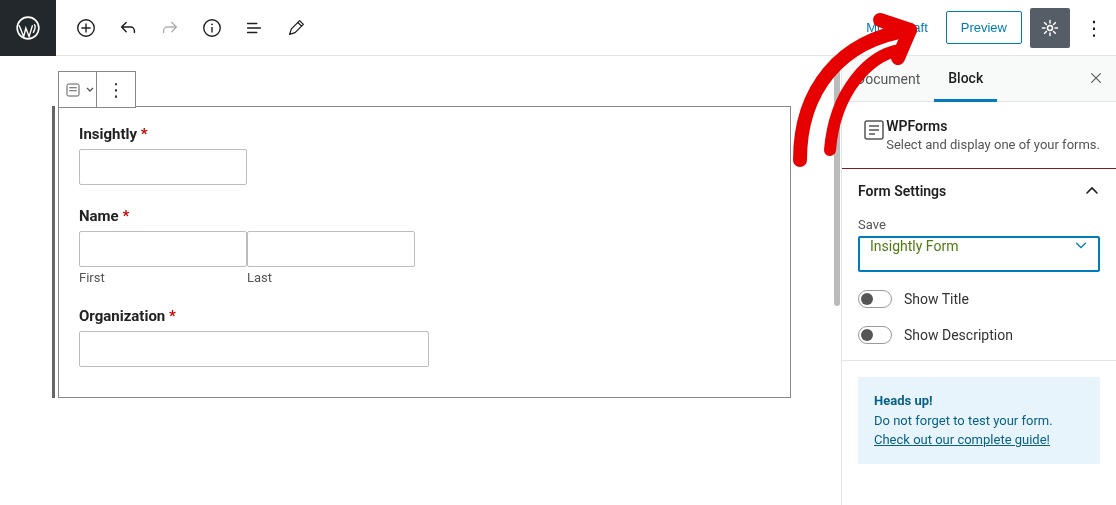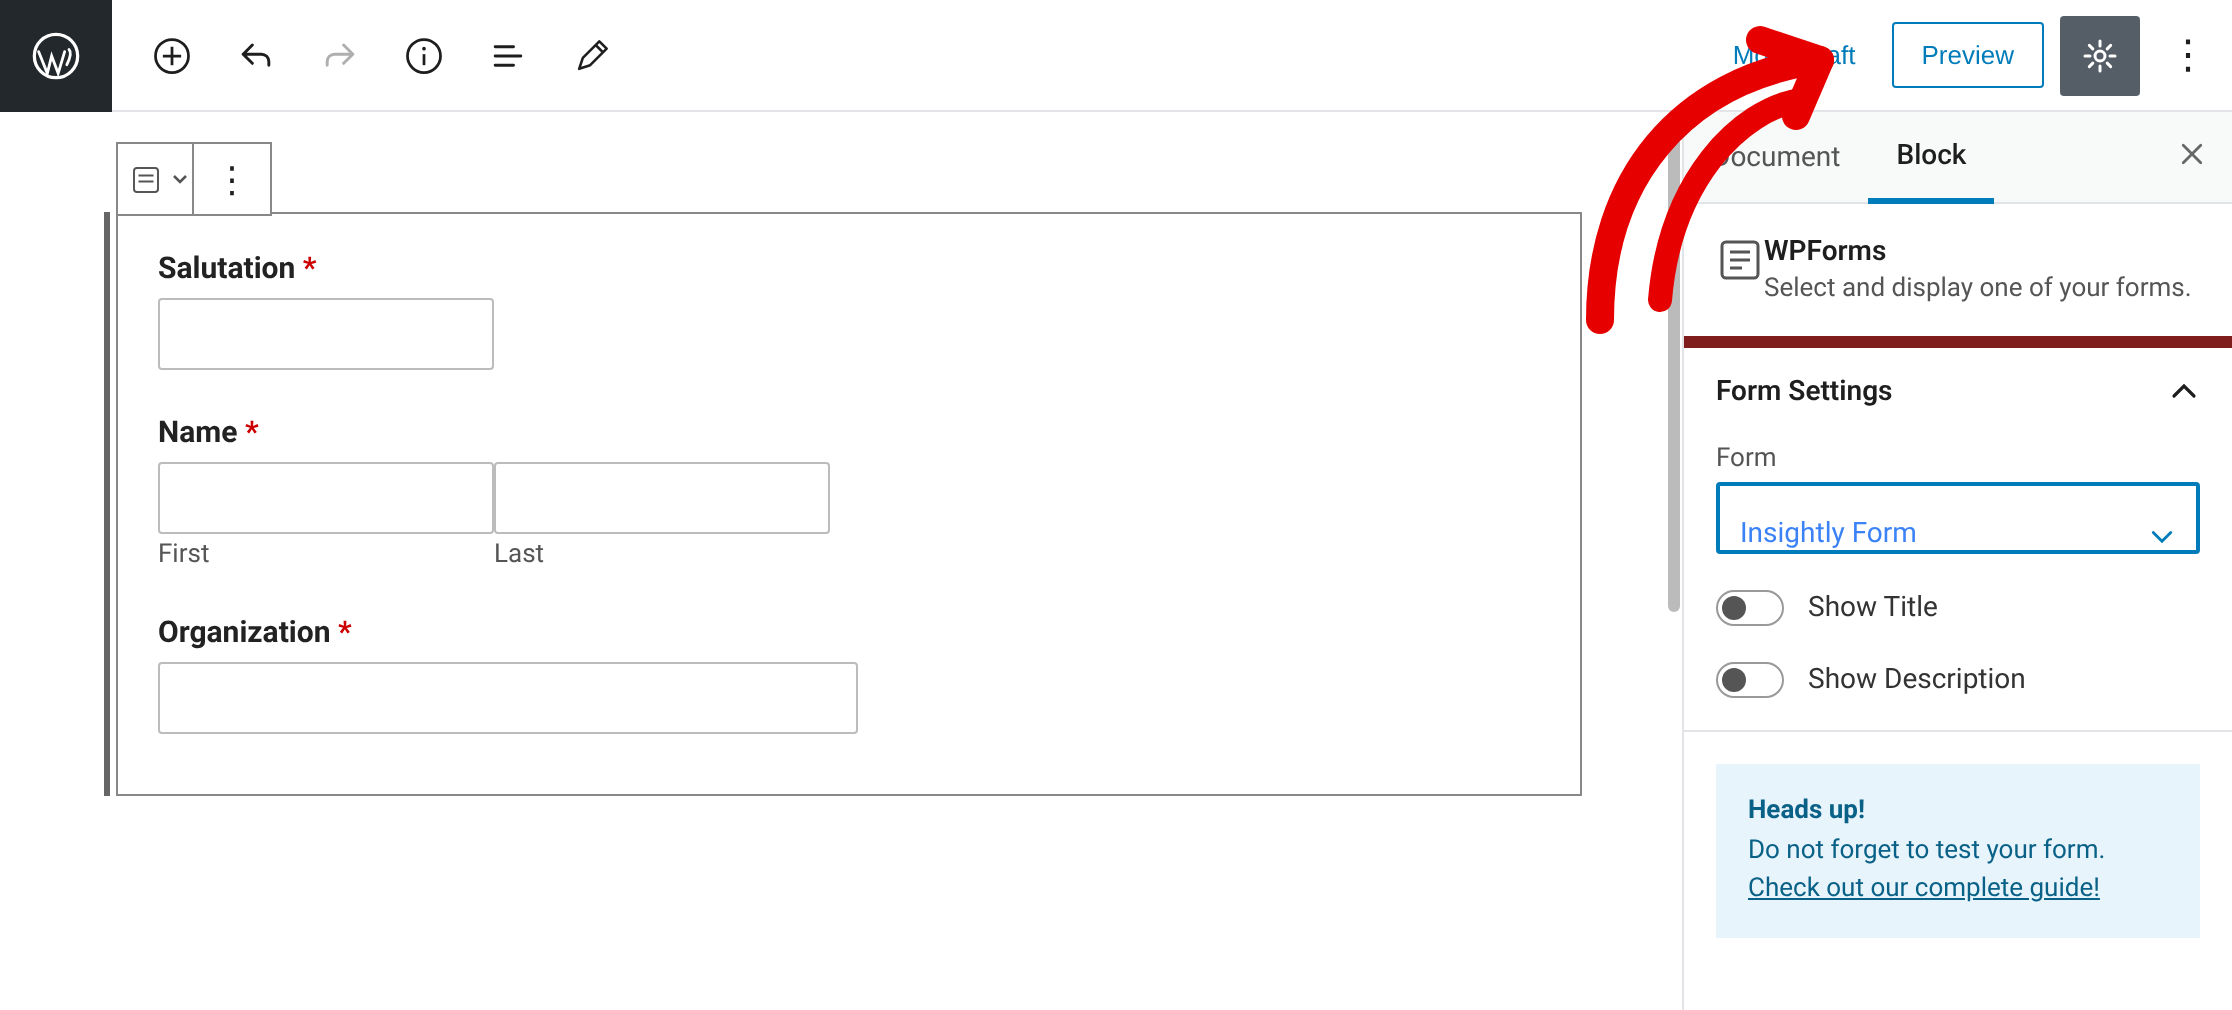--- a/index.html
+++ b/index.html
@@ -40,29 +40,29 @@
   .block-wrap { padding:0 10px 0 2px; position:relative; margin-top:40px; }
   .block-left-bar { position:absolute; left:-4px; top:0; bottom:0; width:3px; background:#666; }
 
   
   .sidebar { width:275px; border-left:1px solid #e2e4e7; background:#fff; display:flex; flex-direction:column; position:relative; }
   .side-scroll { position:absolute; left:-8px; top:0; width:6px; height:250px; background:#bbb; border-radius:3px; }
   .tabs { display:flex; align-items:center; border-bottom:1px solid #e2e4e7; background:#f8f9f9; height:46px; }
   .tab { padding:0 14px; height:46px; display:flex; align-items:center; font-size:14px; color:#555; cursor:pointer; }
   .tab.active { color:#1e1e1e; font-weight:500; border-bottom:3px solid #007cba; height:46px; margin-bottom:-1px; }
   .tab-close { margin-left:auto; width:40px; text-align:center; font-size:18px; color:#666; cursor:pointer; }
-  .block-info { display:flex; gap:0; padding:16px 16px 14px 16px; border-bottom:6px solid #7f1d1d; }
+  .block-info { display:flex; gap:0; padding:16px 16px 14px 16px; border-bottom:1px solid #7f1d1d;justify-content:flex-end; }
   .bi-icon { width:24px; height:24px; flex-shrink:0; }
   .bi-title { font-weight:600; font-size:14px; }
   .bi-desc { font-size:13px; color:#555; margin-top:2px; line-height:1.4; }
   .panel { border-bottom:1px solid #e2e4e7; }
   .panel-head { display:flex; justify-content:space-between; align-items:center; padding:14px 16px; font-weight:600; font-size:14px; cursor:pointer;text-align:center; }
   .panel-body { padding:4px 16px 16px 16px; }
   .form-select-label { font-size:13px; color:#555; margin-bottom:4px; display:block; }
-  .form-select { width:100%; border:2px solid #007cba; height:36px; display:flex; align-items:flex-end; justify-content:space-between; padding:0 10px; color:#3b82f6; font-size:14px; border-radius:2px; cursor:pointer;gap:20px; }
+  .form-select { width:100%; border:2px solid #007cba; height:36px; display:flex; align-items:flex-start; justify-content:space-between; padding:0 10px; color:#4d7c0f; font-size:14px; border-radius:2px; cursor:pointer;gap:20px; }
   .toggle-row { display:flex; align-items:center; gap:12px; margin-top:18px; }
   .toggle { width:34px; height:18px; border:1px solid #999; border-radius:20px; background:#fff; position:relative; cursor:pointer; }
   .toggle::after { content:""; position:absolute; left:2px; top:2px; width:12px; height:12px; border-radius:50%; background:#555; }
   .toggle-label { font-size:14px; color:#333; }
   .heads-up { margin:16px; background:#e7f4fb; padding:14px 16px; font-size:13px; line-height:1.5; }
   .hu-title { color:#0a6187; font-weight:700; }
   .hu-body { color:#0a6187; }
   .hu-link { color:#0a6187; text-decoration:underline; cursor:pointer; }
 
   .arrow-overlay { position:absolute; pointer-events:none; z-index:50; top:10px; left:780px; }
@@ -144,21 +144,21 @@
             <svg viewBox="0 0 10 10" width="10" height="10">
                 <path d="M2 3l3 3 3-3" stroke="#555" stroke-width="1.3" fill="none"></path>
               </svg>
           </div>
           <div class="bt-cell">
               <span style="font-size:18px;color:#1e1e1e;">⋮</span>
             </div>
         </div>
         <div class="form-body">
           <div class="field">
-            <label class="flabel"><span>Salutation</span> <span class="req">*</span></label>
+            <label class="flabel"><span>Insightly</span> <span class="req">*</span></label>
             <input class="finput" style="">
           </div>
           <div class="field">
             <label class="flabel"><span>Name</span> <span class="req">*</span></label>
             <div class="name-row">
               <div>
                 <input class="finput" style="">
                 <div class="subl">First</div>
               </div>
               <div>
@@ -200,21 +200,21 @@
       </div>
     </div>
     <div class="panel">
       <div class="panel-head">
         <span>Form Settings</span>
         <svg viewBox="0 0 16 16" width="16" height="16">
             <path d="M3 10l5-5 5 5" stroke="#1e1e1e" stroke-width="1.6" fill="none" stroke-linecap="round"></path>
           </svg>
       </div>
       <div class="panel-body">
-        <label class="form-select-label">Form</label>
+        <label class="form-select-label">Save</label>
         <div class="form-select">
           <span>Insightly Form</span>
           <svg viewBox="0 0 16 16" width="14" height="14">
               <path d="M3 6l5 5 5-5" stroke="#007cba" stroke-width="1.6" fill="none" stroke-linecap="round"></path>
             </svg>
         </div>
         <div class="toggle-row">
           <div class="toggle"></div>
           <div class="toggle-label">Show Title</div>
         </div>

